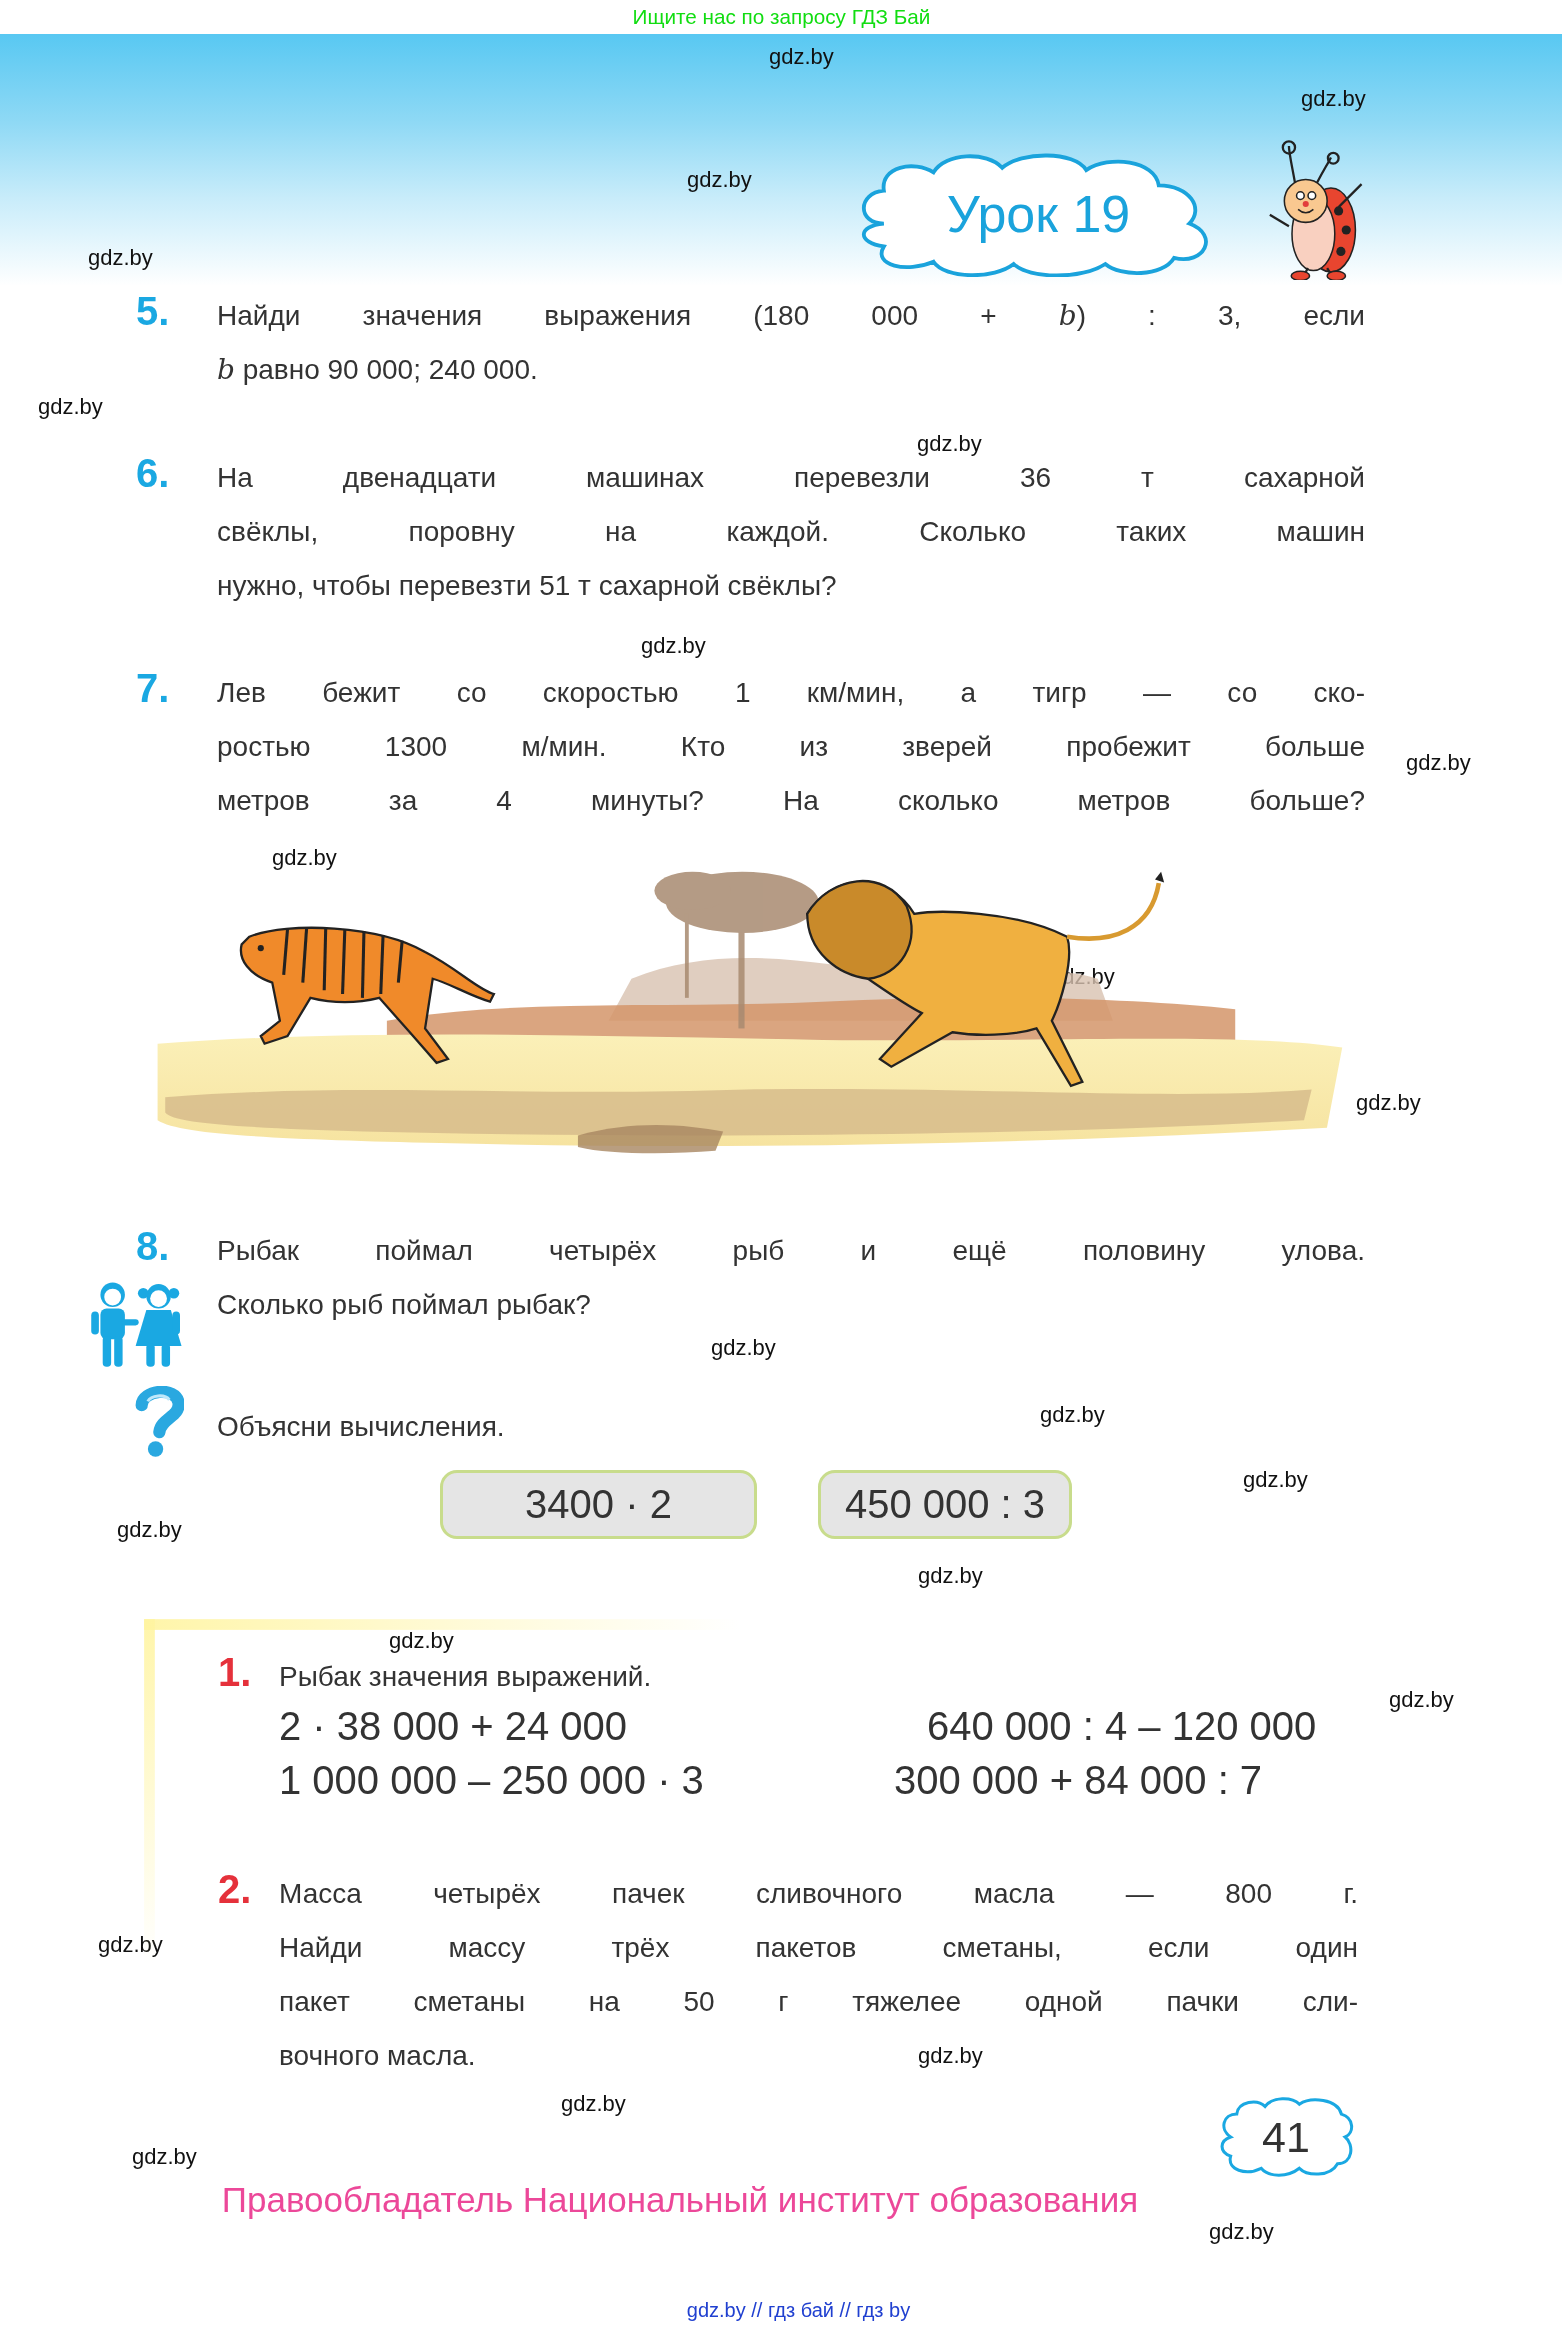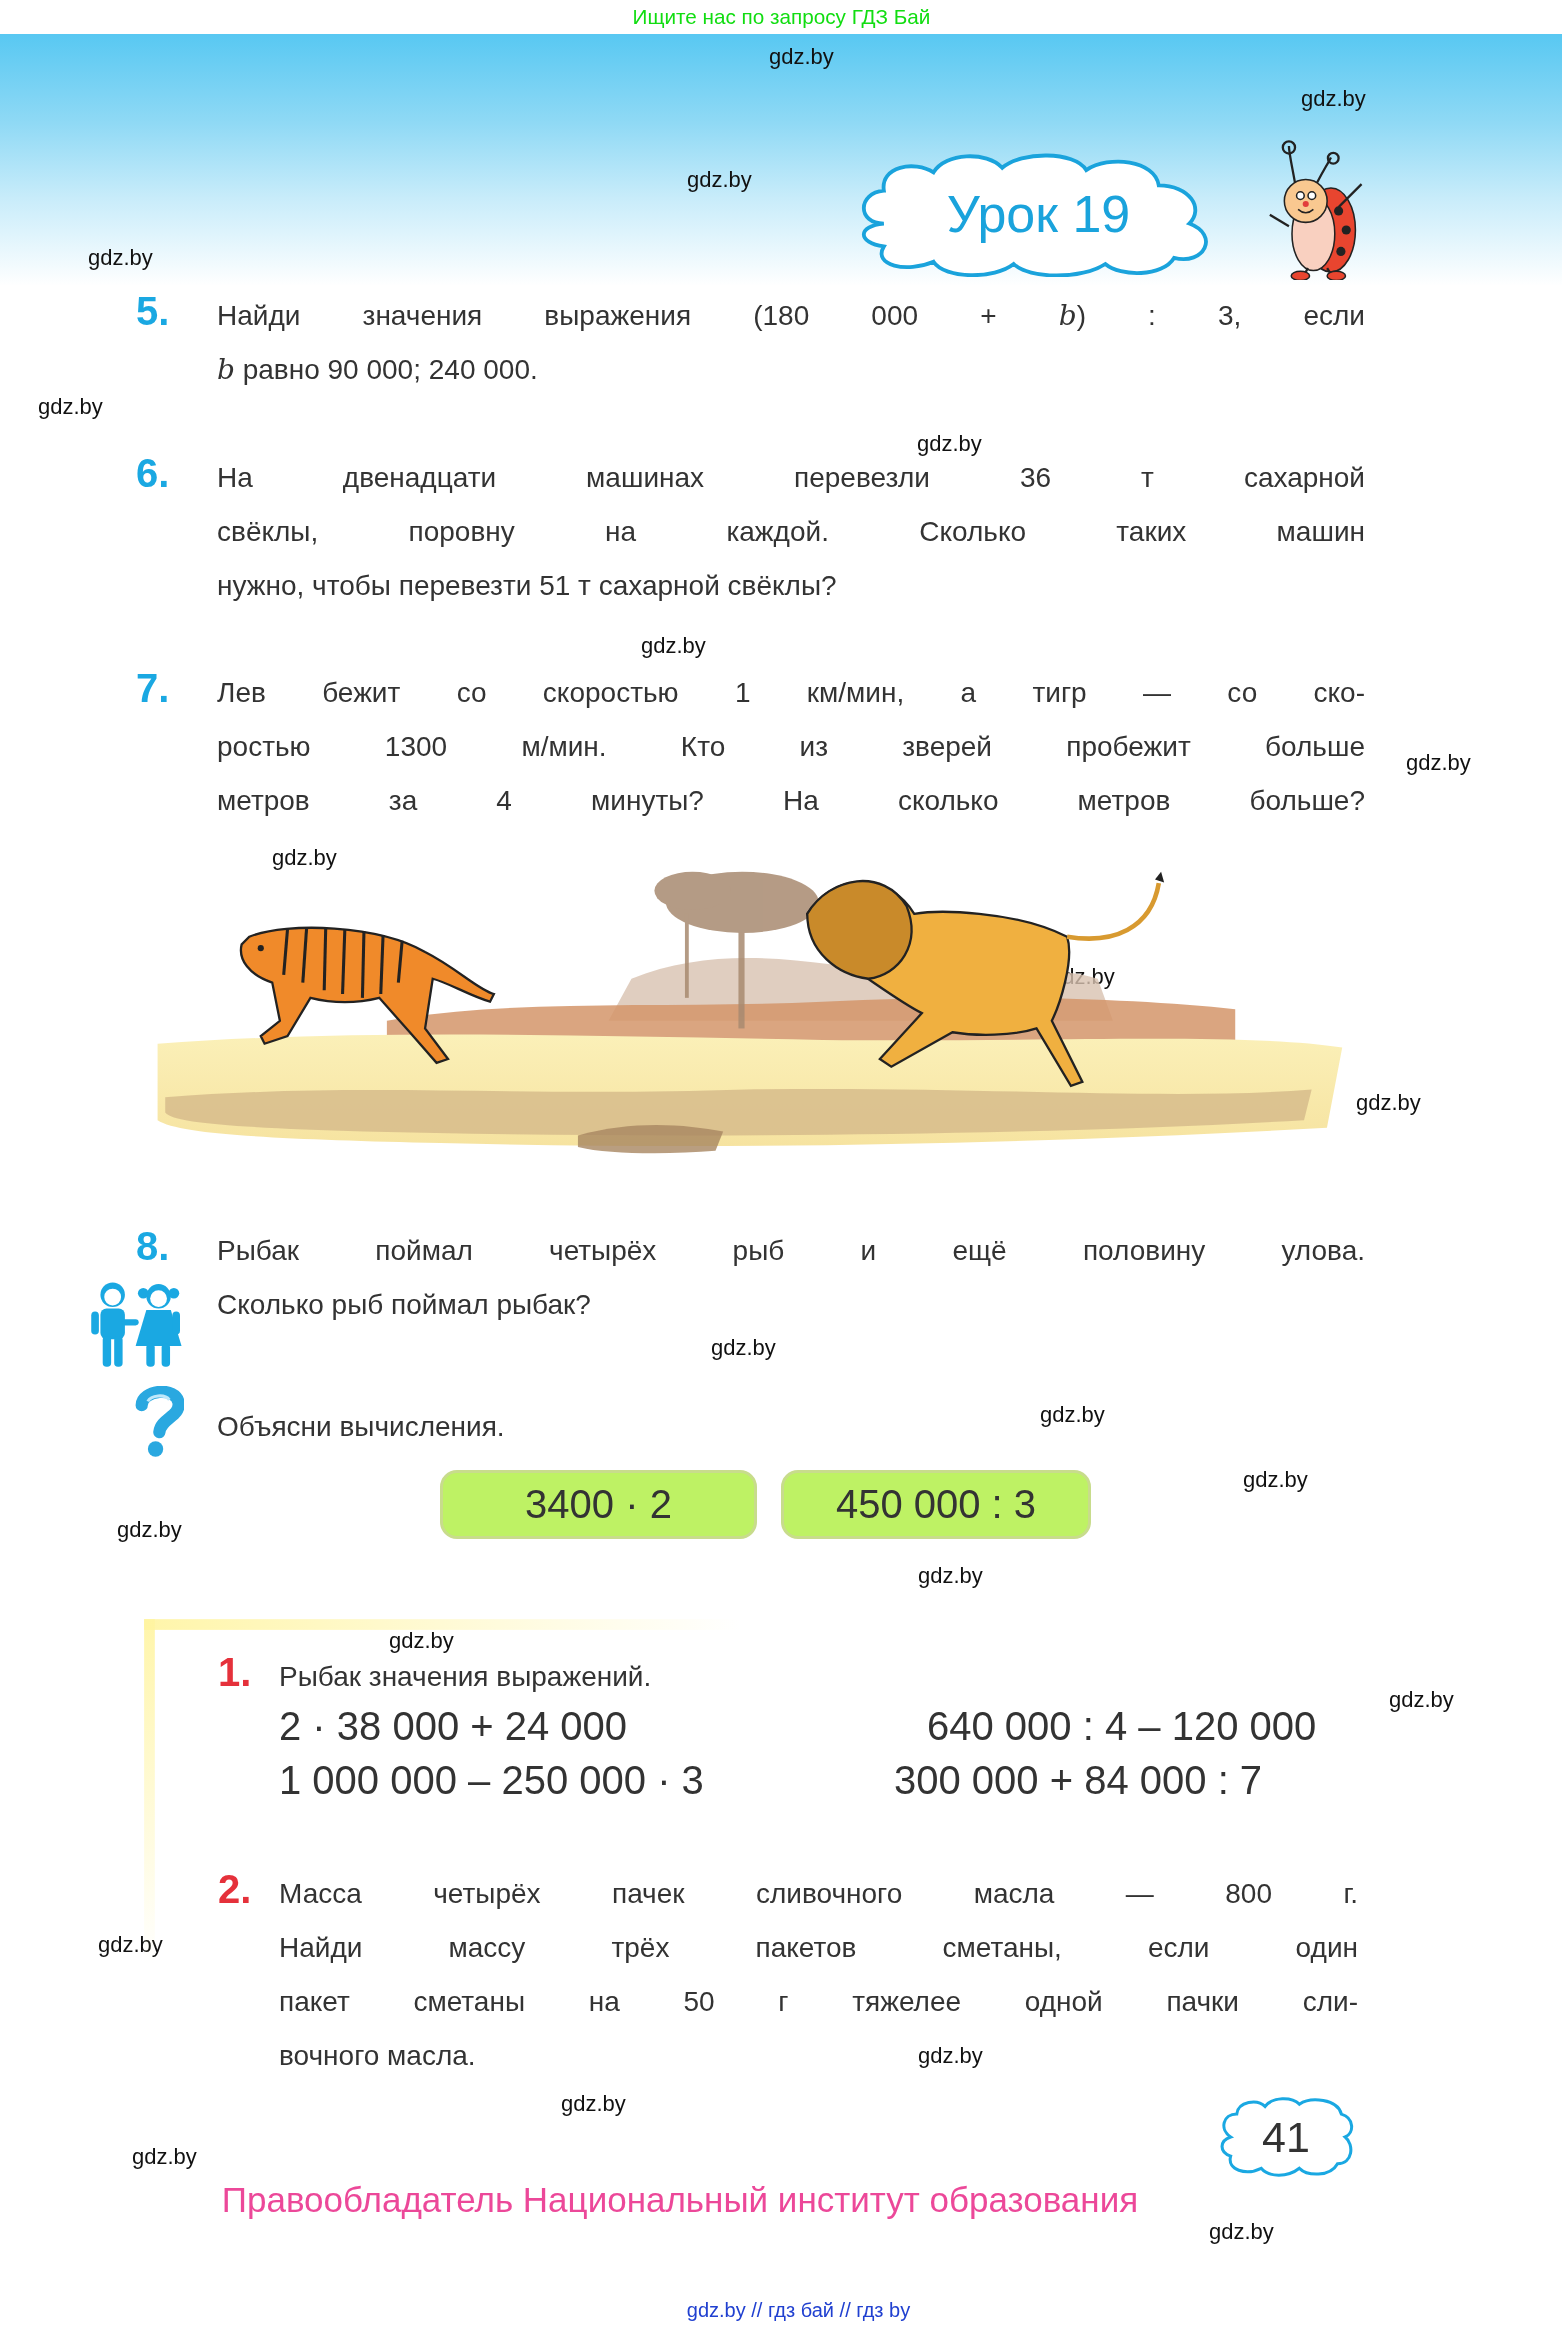--- a/index.html
+++ b/index.html
@@ -27,21 +27,21 @@
   }
   .ladybug { left: 1266px; top: 138px; width: 107px; height: 142px; }
   .task-num { font-weight: bold; font-size: 40px; color: #1aa8e2; }
   .task-num.red { color: #e5313b; }
   .task-text { font-size: 28px; line-height: 54px; color: #333333; width: 1148px; text-align: justify; }
   .task-text .line { display: block; white-space: nowrap; }
   .task-text .line.j { text-align-last: justify; }
   .var-b { font-family: "DejaVu Serif", serif; font-style: italic; }
   .illus { left: 134px; top: 845px; width: 1228px; height: 321px; }
   .calc-box {
-    border: 3.8px solid #c8dc8c; border-radius: 17px; background: #bef264;
+    border: 3.8px solid #c8dc8c; border-radius: 17px; background: #e5e5e5;
     display: flex; align-items: center; justify-content: center;
     font-size: 40px; color: #333333; box-sizing: border-box;
   }
   .check-frame { left: 138px; top: 1613px; width: 612px; height: 352px; }
   .expr { font-size: 40px; color: #333333; white-space: nowrap; }
   .page-num-cloud { left: 1215px; top: 2095px; width: 142px; height: 84px; }
   .page-num-cloud .num {
     position: absolute; left: 0; top: 0; width: 142px; height: 84px;
     display: flex; align-items: center; justify-content: center;
     font-size: 43px; color: #333333;
@@ -205,21 +205,21 @@
 <div class="abs" style="left:134px;top:1386px;width:50px;height:73px">
   <svg width="50" height="73" viewBox="0 0 65 95">
     <path d="M10,25 C10,5 55,0 58,22 C60,40 35,42 33,60" stroke="#2aa8e0" stroke-width="16" fill="none" stroke-linecap="round"></path>
     <circle cx="28" cy="82" r="10" fill="#2aa8e0"></circle>
     <path d="M18,20 C22,12 40,10 46,18" stroke="#bfe8fa" stroke-width="4" fill="none"></path>
   </svg>
 </div>
 <div class="abs task-text" style="left:217px;top:1400px">Объясни вычисления.</div>
 
 <div class="abs calc-box" style="left:440px;top:1470px;width:317px;height:69px">3400 · 2</div>
-<div class="abs calc-box" style="left:781px;top:1470px;width:310px;height:69px">450 000 : 3</div>
+<div class="abs calc-box" style="left:818px;top:1470px;width:254px;height:69px">450 000 : 3</div>
 
 <div class="abs check-frame">
   <svg width="612" height="352" viewBox="0 0 800 460">
     <defs>
       <linearGradient id="dashTop" x1="0" y1="0" x2="1" y2="0">
         <stop offset="0" stop-color="#e5313b" stop-opacity="1"></stop>
         <stop offset="0.5" stop-color="#ec6a6a" stop-opacity="0.7"></stop>
         <stop offset="1" stop-color="#f6c6c6" stop-opacity="0"></stop>
       </linearGradient>
       <linearGradient id="dashLeft" x1="0" y1="0" x2="0" y2="1">

